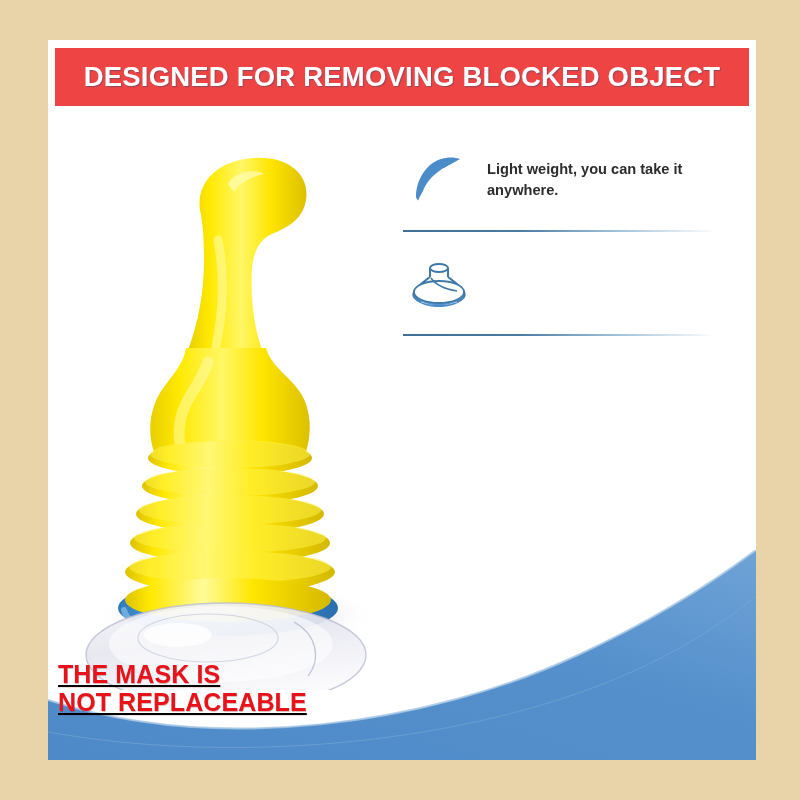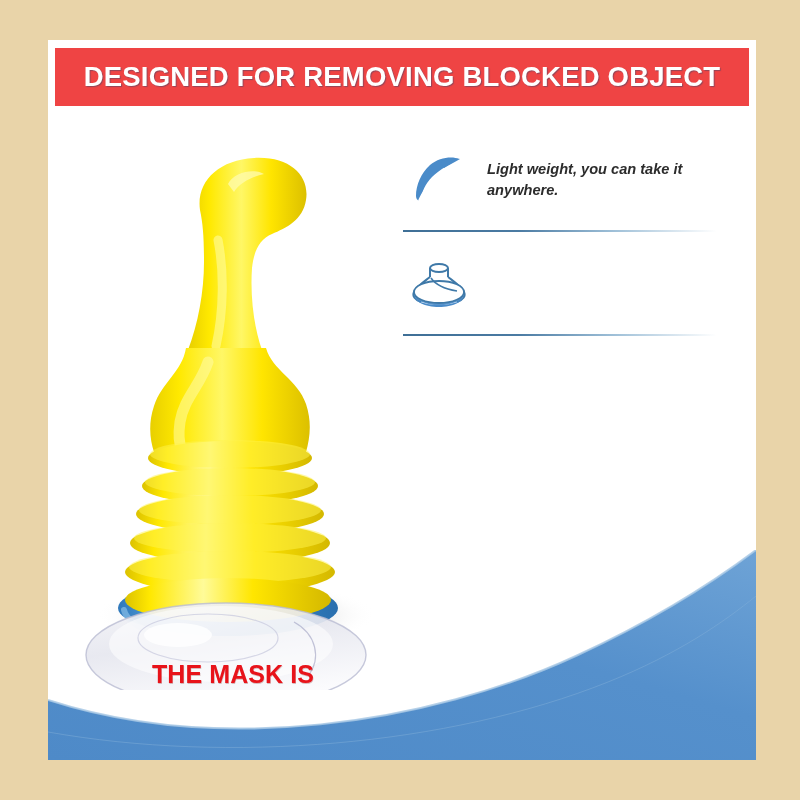--- a/index.html
+++ b/index.html
@@ -80,23 +80,24 @@
     left: 0;
     top: 0;
   }
 
   
   #warning-block {
     position: absolute;
     left: 10px;
     top: 620px;
     width: 350px;
-    text-align: center;
+    text-align: left;
     z-index: 5;
     line-height: 1.12;
+    text-decoration: underline;
   }
   .warn-line {
     display: block;
     color: #e8131a;
     font-size: 25px;
     font-weight: bold;
     letter-spacing: 0.1px;
     font-family: "Liberation Sans", sans-serif;
     text-shadow: 0.5px 0.5px 0px rgba(120,0,0,0.25);
   }
@@ -107,21 +108,20 @@
     left: 355px;
     top: 88px;
     width: 340px;
     z-index: 4;
   }
   .feature-row {
     position: relative;
     display: flex;
     align-items: center;
     height: 104px;
-    font-style: italic;
   }
   .feature-icon {
     width: 72px;
     min-width: 72px;
     height: 72px;
     display: flex;
     align-items: center;
     justify-content: center;
   }
   .feature-text {
@@ -237,20 +237,21 @@
         <ellipse cx="168" cy="545" rx="140" ry="52" fill="none" stroke="#b9bbd2" stroke-width="1.4" opacity="0.8"></ellipse>
         <ellipse cx="163" cy="534" rx="112" ry="38" fill="#ffffff" opacity="0.55"></ellipse>
         <ellipse cx="150" cy="528" rx="70" ry="24" fill="none" stroke="#c6c8dd" stroke-width="1.2" opacity="0.7"></ellipse>
         <path d="M236,512 C258,524 264,548 250,566" fill="none" stroke="#9d9ec0" stroke-width="1.2" opacity="0.6"></path>
         <ellipse cx="120" cy="525" rx="34" ry="12" fill="#ffffff" opacity="0.8"></ellipse>
       </svg>
     </div>
 
     <div id="warning-block">
       <span class="warn-line">THE MASK IS</span>
+      <span class="warn-line">NOT REPLACEABLE</span>
     </div>
 
     <div id="features">
 
       <div class="feature-row">
         <span class="feature-icon">
           <svg width="56" height="56" viewBox="0 0 56 56">
             <path d="M48,7 C42,4 28,5 19,13 C10,21 5,33 5,44 C5,46 6,48 8,49
                      C9,49 10,48 10,47 C11,40 14,32 21,25 C28,18 39,12 48,7 Z" fill="#4a8bc9"></path>
             <path d="M50,6 C40,14 26,24 18,34 C12,41 9,47 8,51" fill="none" stroke="#ffffff" stroke-width="3" stroke-linecap="round"></path>

